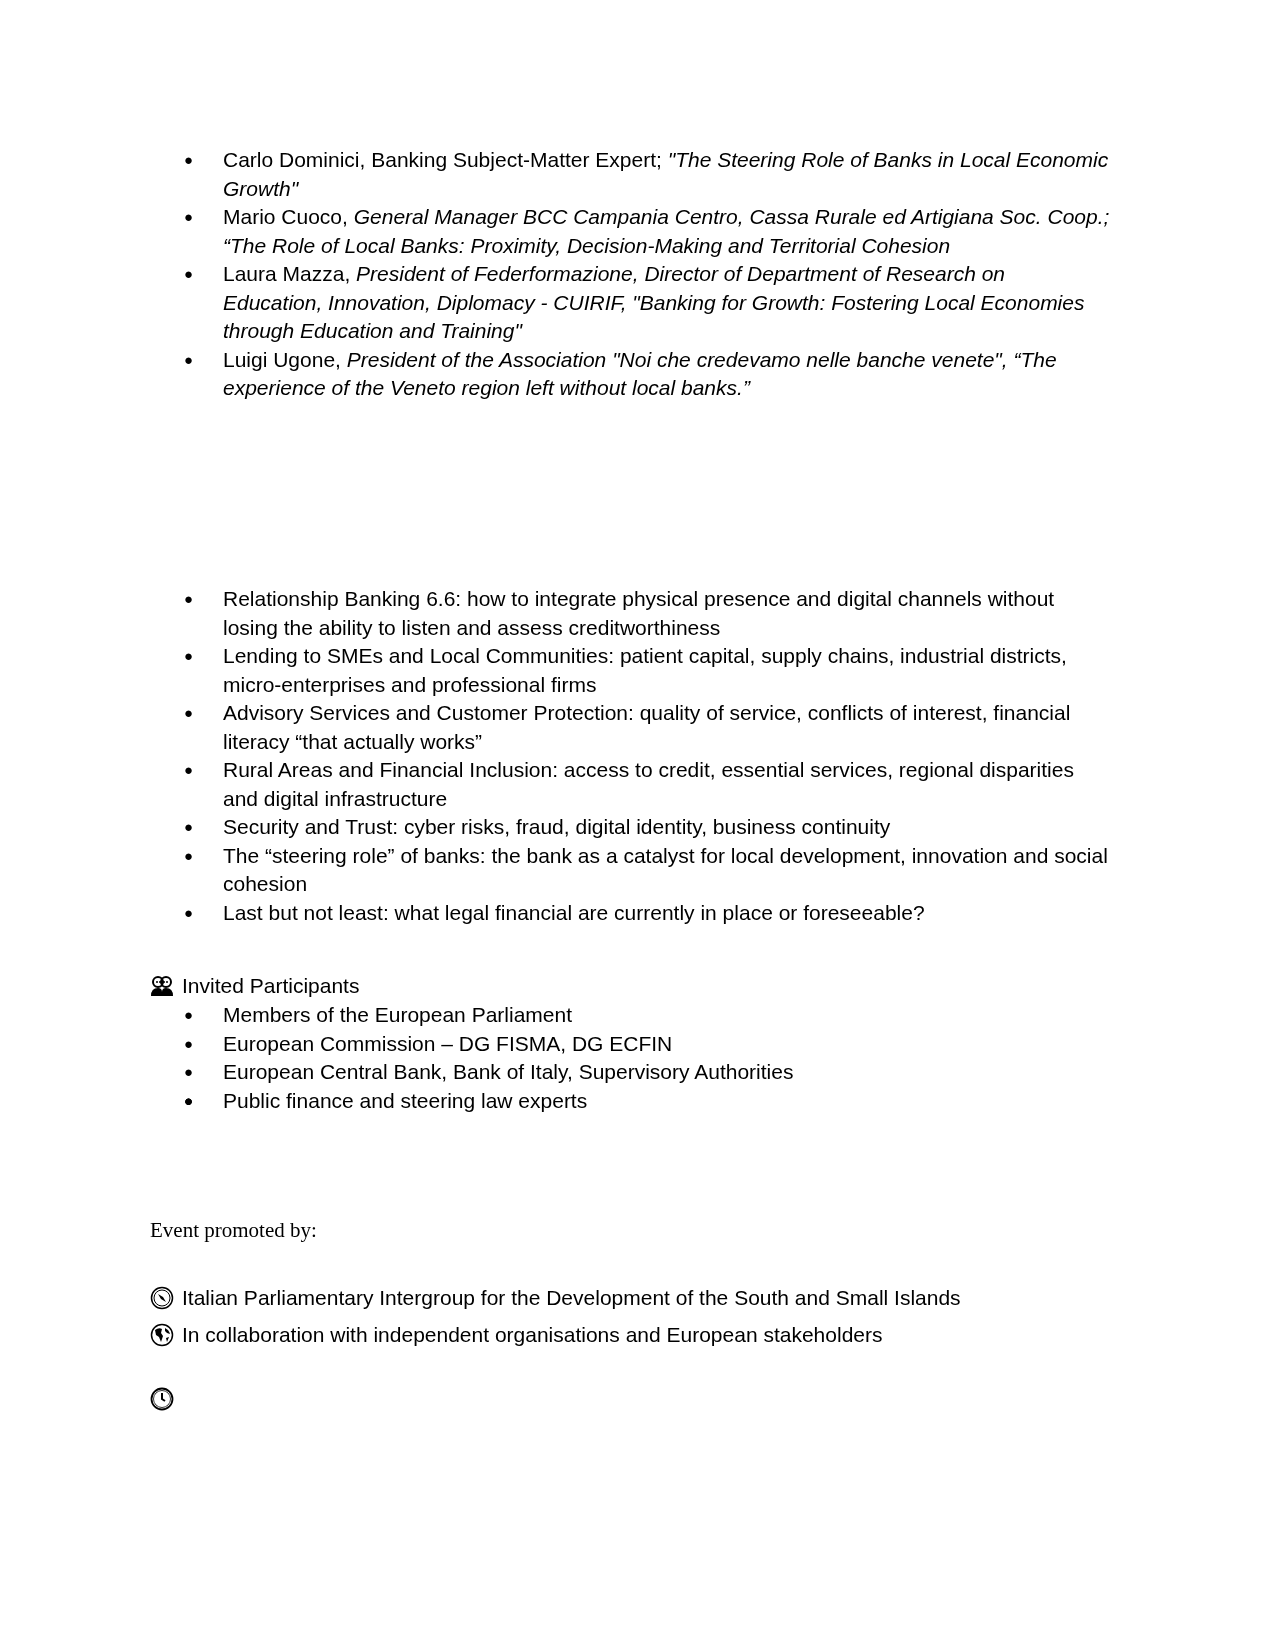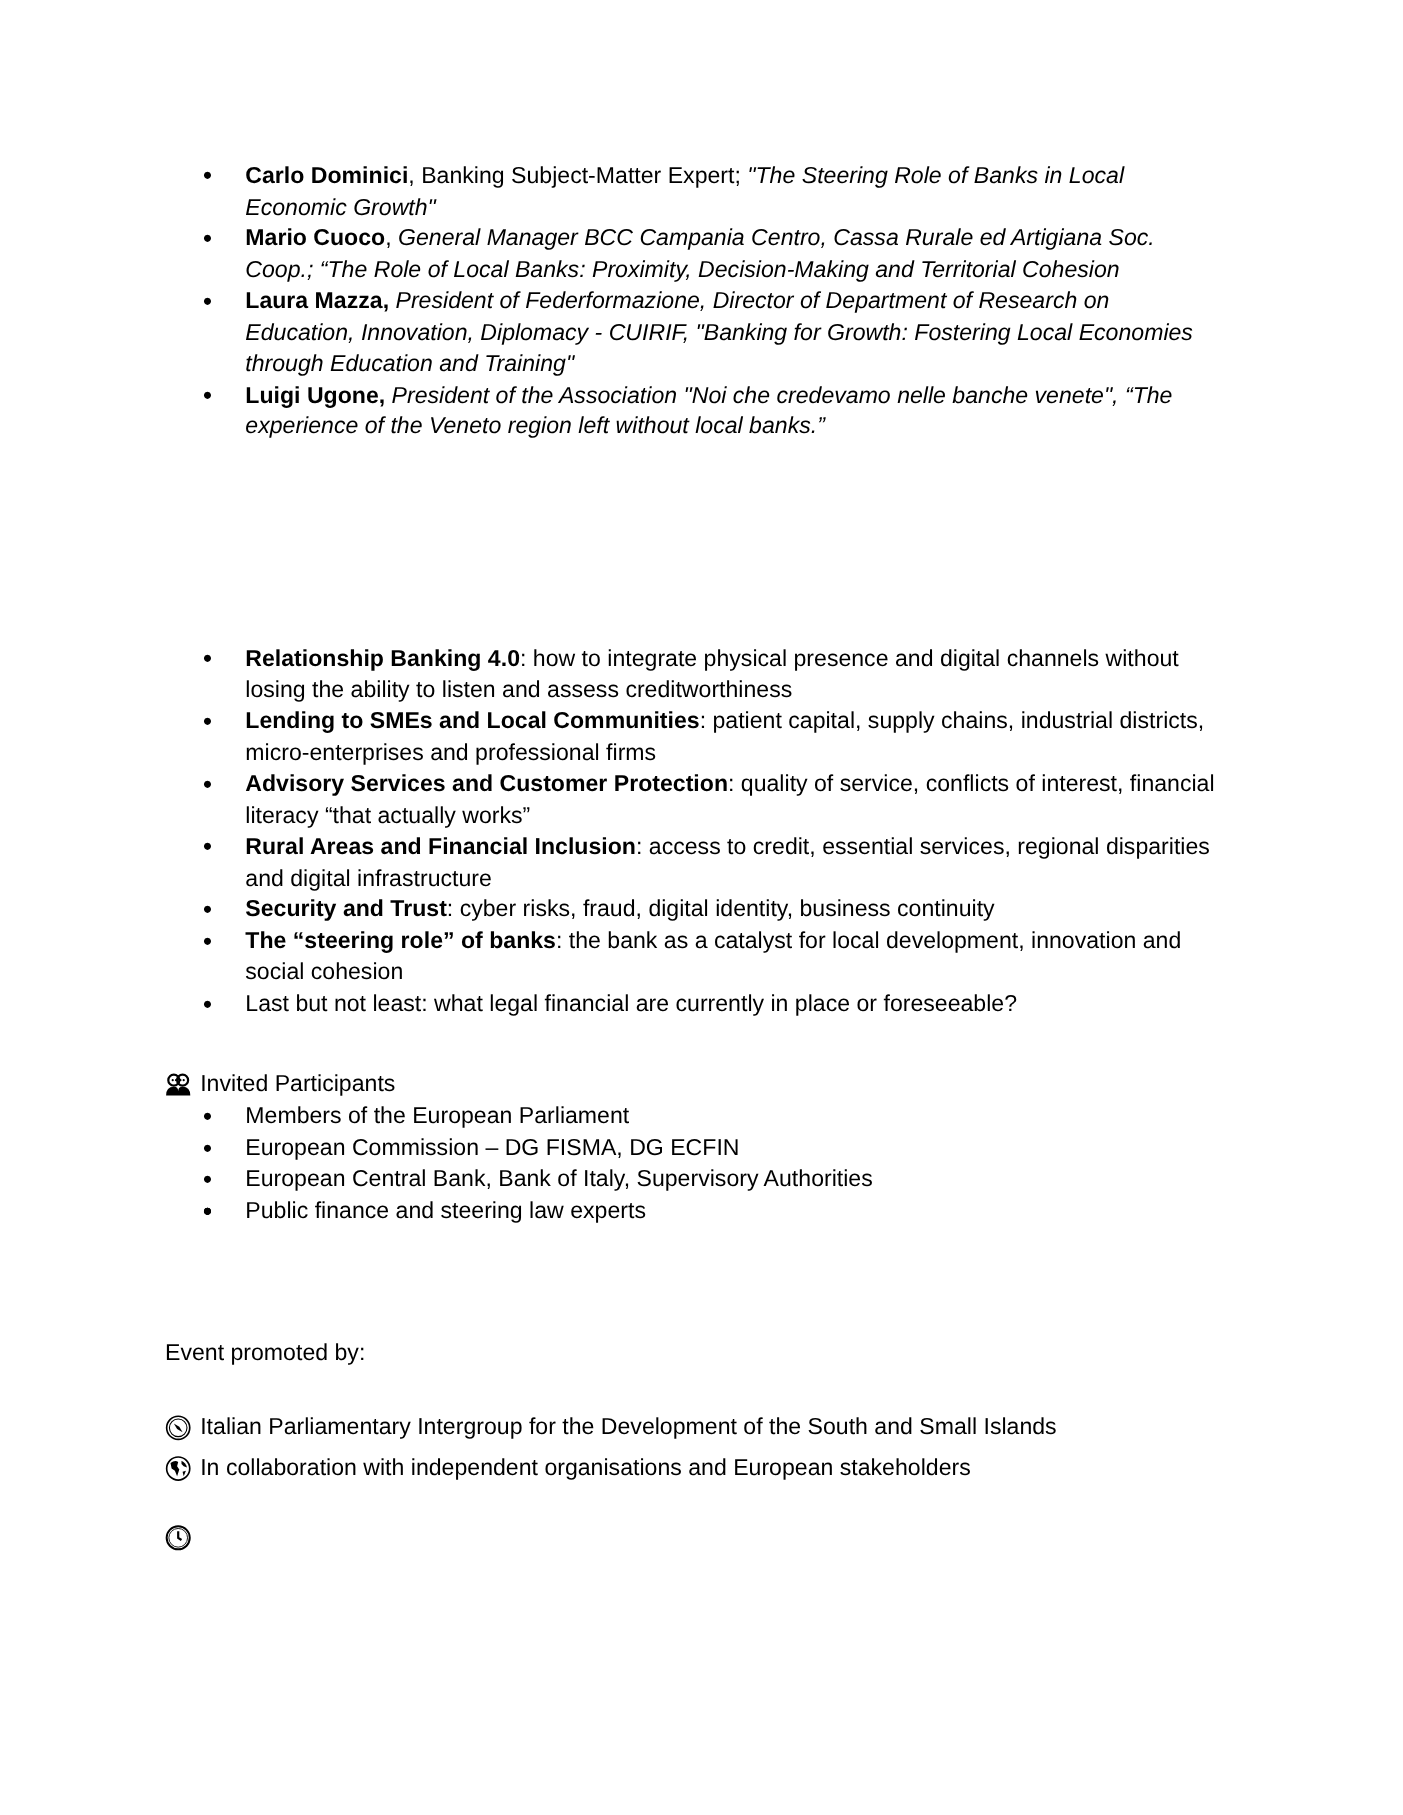--- a/index.html
+++ b/index.html
@@ -4,25 +4,25 @@
 <style>
   html, body { margin: 0; padding: 0; background: #ffffff; }
   body { width: 1275px; height: 1650px; position: relative; overflow: hidden;
          font-family: "Liberation Sans", sans-serif; color: #000; font-size: 21px; }
   .page { position: absolute; left: 0; top: 0; width: 1275px; height: 1650px; }
   .block { position: absolute; left: 150px; width: 960px; }
   ul { list-style: none; margin: 0; padding: 0; }
   li { position: relative; padding-left: 73px; line-height: 28.5px; }
   li .bullet { position: absolute; left: 34px; top: 0; font-size: 15px; line-height: 28.5px; }
   .speaker-desc { font-style: italic; }
-  b { font-weight: bold; margin-top: 11px; }
+  b { font-weight: normal; margin-top: 11px; }
   .heading { display: flex; align-items: center; line-height: 28px; }
   .icon { display: inline-block; width: 24px; height: 24px; margin-right: 8px; flex: 0 0 24px; }
   .icon svg { width: 24px; height: 24px; display: block; }
-  .para { line-height: 30px; }
+  .para { line-height: 30px; font-family: Liberation Serif, serif; }
   .iconline { display: flex; align-items: center; line-height: 30px; }
 </style>
 </head>
 <body>
 
 <div class="page">
 
   <div class="block" style="top:146px;">
     <ul>
       <li>
@@ -40,21 +40,21 @@
       <li>
         <span class="bullet">●</span>
         <b>Luigi Ugone,</b><span> </span><span class="speaker-desc">President of the Association "Noi che credevamo nelle banche venete", </span><span class="speaker-desc">“The experience of the Veneto region left without local banks.”</span>
       </li>
     </ul>
   </div>
 
 
   <div class="block" style="top:585px;">
     <ul>
-      <li><span class="bullet">●</span><b>Relationship Banking 4.0</b><span>: how to integrate physical presence and digital channels without losing the ability to listen and assess creditworthiness</span></li>
+      <li><span class="bullet">●</span><b>Relationship Banking 6.6</b><span>: how to integrate physical presence and digital channels without losing the ability to listen and assess creditworthiness</span></li>
       <li><span class="bullet">●</span><b>Lending to SMEs and Local Communities</b><span>: patient capital, supply chains, industrial districts, micro-enterprises and professional firms</span></li>
       <li><span class="bullet">●</span><b>Advisory Services and Customer Protection</b><span>: quality of service, conflicts of interest, financial literacy “that actually works”</span></li>
       <li><span class="bullet">●</span><b>Rural Areas and Financial Inclusion</b><span>: access to credit, essential services, regional disparities and digital infrastructure</span></li>
       <li><span class="bullet">●</span><b>Security and Trust</b><span>: cyber risks, fraud, digital identity, business continuity</span></li>
       <li><span class="bullet">●</span><b>The “steering role” of banks</b><span>: the bank as a catalyst for local development, innovation and social cohesion</span></li>
       <li><span class="bullet">●</span><b></b><span>Last but not least: what legal financial are currently in place or foreseeable?</span></li>
     </ul>
   </div>
 
   <div class="block heading" style="top:972px;">

